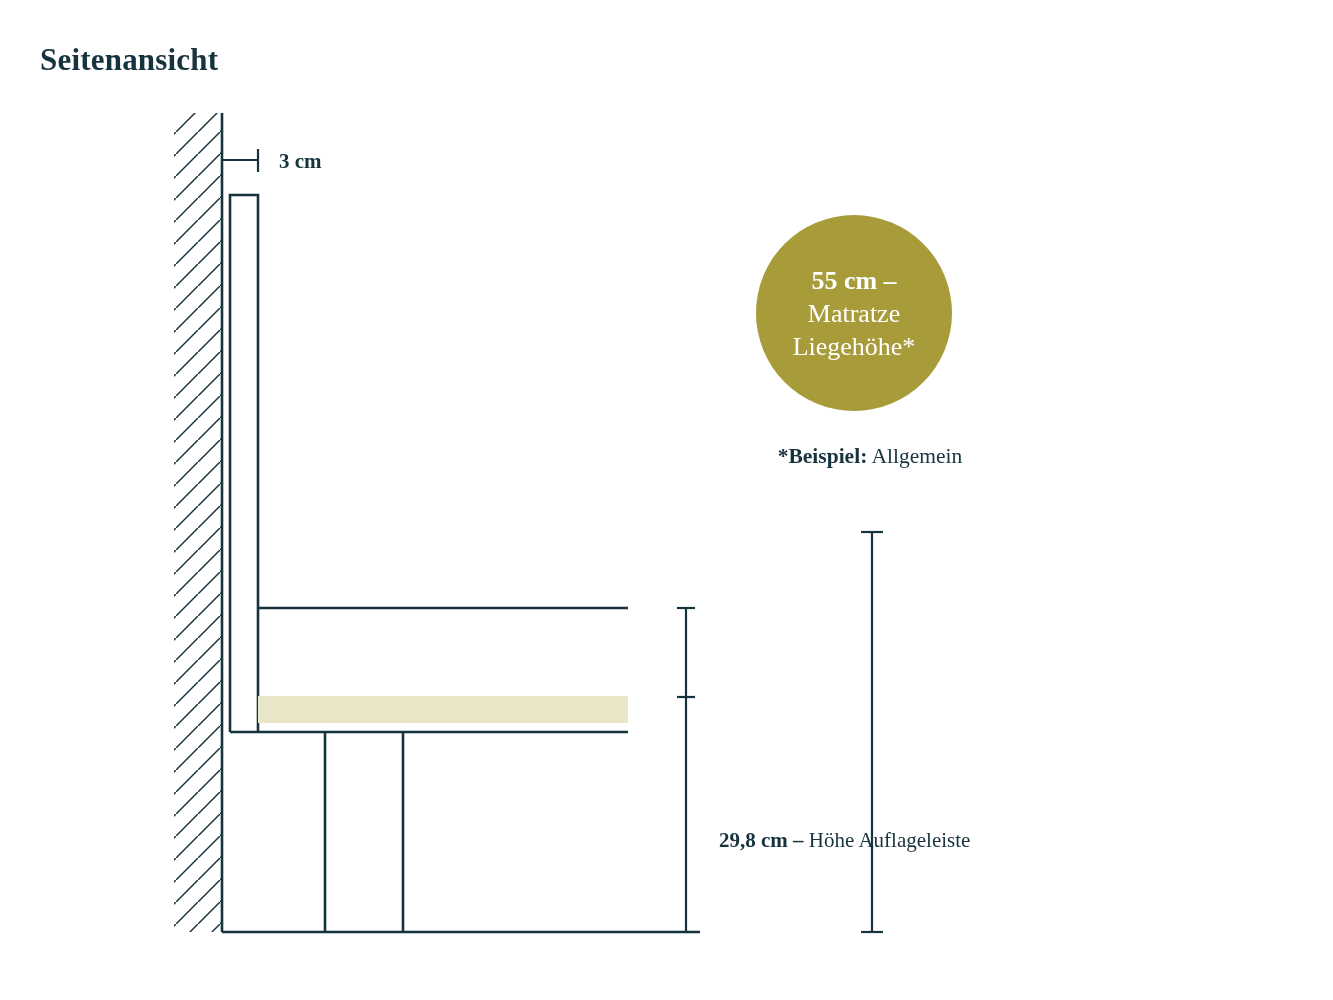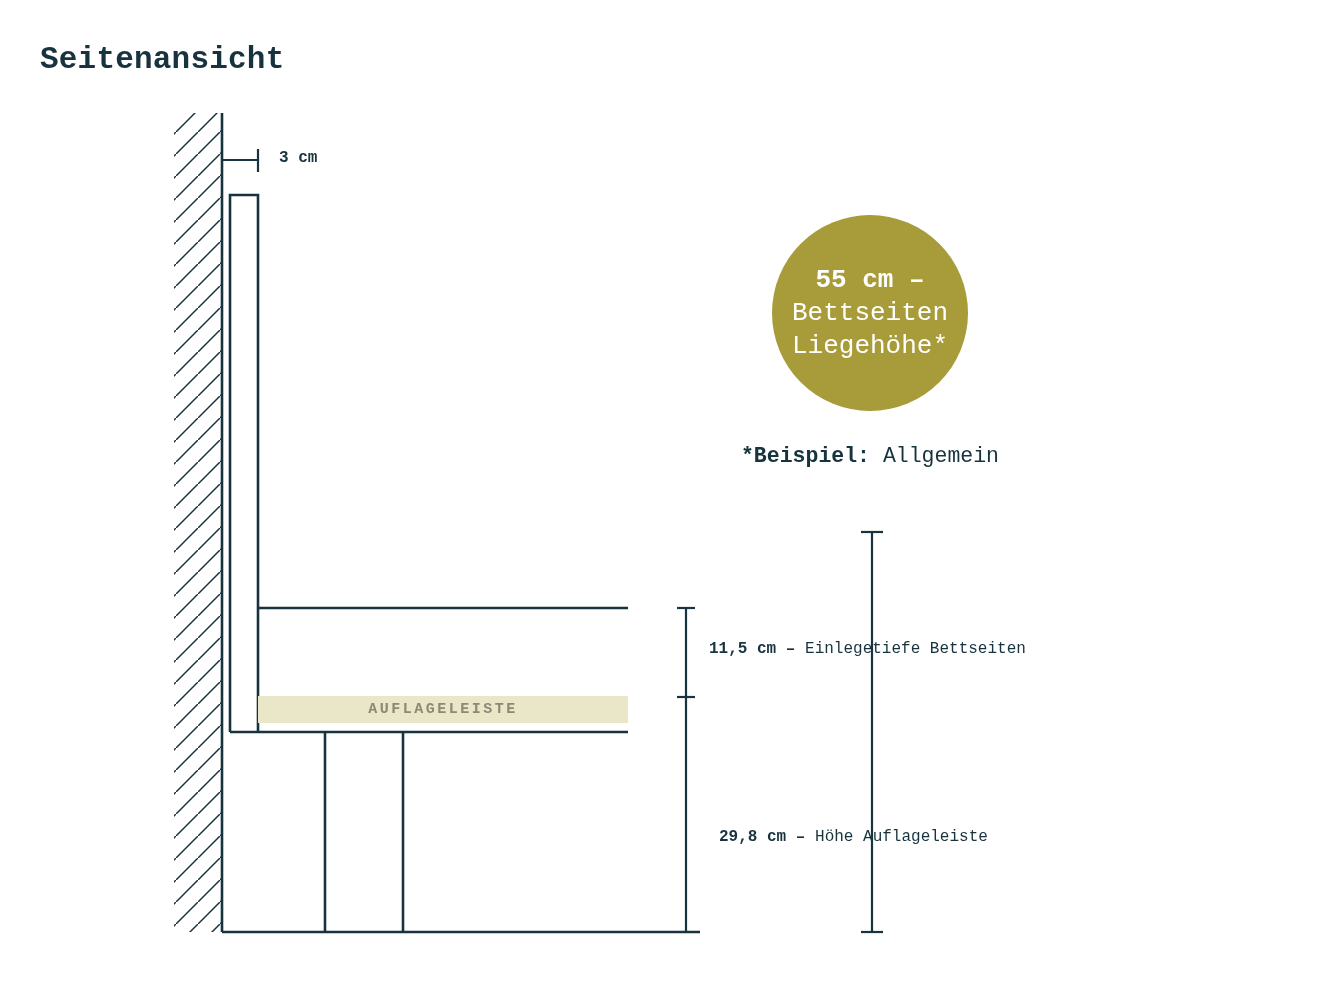--- a/index.html
+++ b/index.html
@@ -4,37 +4,37 @@
 <style>
   * { margin: 0; padding: 0; box-sizing: border-box; }
   html, body { width: 1333px; height: 1000px; background: #ffffff; }
   .page {
     position: relative;
     width: 1333px;
     height: 1000px;
     overflow: hidden;
     background: var(--bg, #ffffff);
     color: var(--ink, #17333E);
-    font-family: Liberation Mono, monospace;
+    font-family: Liberation Serif, serif;
   }
   .diagram { position: absolute; left: 0; top: 0; width: 1333px; height: 1000px; }
 
   .title {
     position: absolute; left: 40px; top: 42px;
     font-size: 31px; font-weight: 700; letter-spacing: 0.2px;
   }
 
-  .label { position: absolute; font-size: 16px; white-space: nowrap; }
+  .label { position: absolute; font-size: 21px; white-space: nowrap; }
   .label b { font-weight: 700; }
   .dim-3cm   { left: 279px; top: 149px; font-weight: 700; }
   .dim-insert{ left: 709px; top: 640px; }
   .dim-rail  { left: 719px; top: 828px; }
 
   .badge {
-    position: absolute; left: 772px; top: 215px;
+    position: absolute; left: 756px; top: 215px;
     width: 196px; height: 196px; border-radius: 50%;
     background: var(--gold, #A89B3A); color: #ffffff;
     display: flex; flex-direction: column; align-items: center; justify-content: center;
     text-align: center; font-size: 26px; line-height: 33px;
   }
   .badge .bold { font-weight: 700; }
 
   .footnote {
     position: absolute; left: 645px; top: 444px; width: 450px;
     text-align: center; font-size: 21.5px; line-height: 25px;
@@ -94,33 +94,29 @@
   </svg>
 
   <div class="title">Seitenansicht</div>
 
   <div class="label dim-3cm">
     <b>3 cm</b>
   </div>
 
   <div class="badge">
     <div class="bold">55 cm –</div>
-    <div>Bettseiten</div>
+    <div>Matratze</div>
     <div>Liegehöhe*</div>
   </div>
 
   <div class="footnote">
     <div>
       <b>*Beispiel:</b><span> Allgemein</span>
     </div>
   </div>
 
-  <div class="rail-label">AUFLAGELEISTE</div>
 
-  <div class="label dim-insert">
-    <b>11,5 cm –</b><span> Einlegetiefe Bettseiten</span>
-  </div>
 
   <div class="label dim-rail">
     <b>29,8 cm –</b><span> Höhe Auflageleiste</span>
   </div>
 
 </div>
 
 </body></html>

